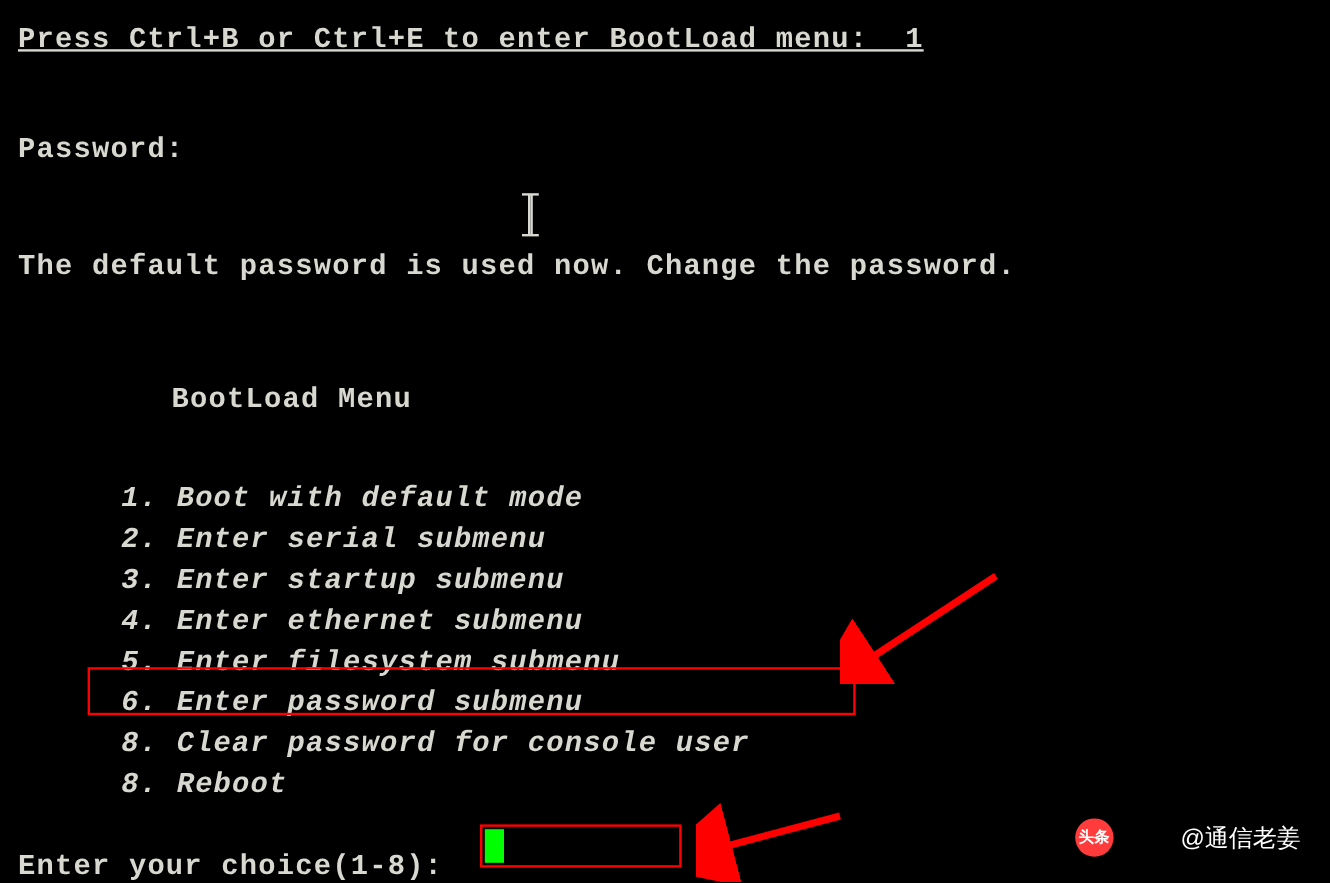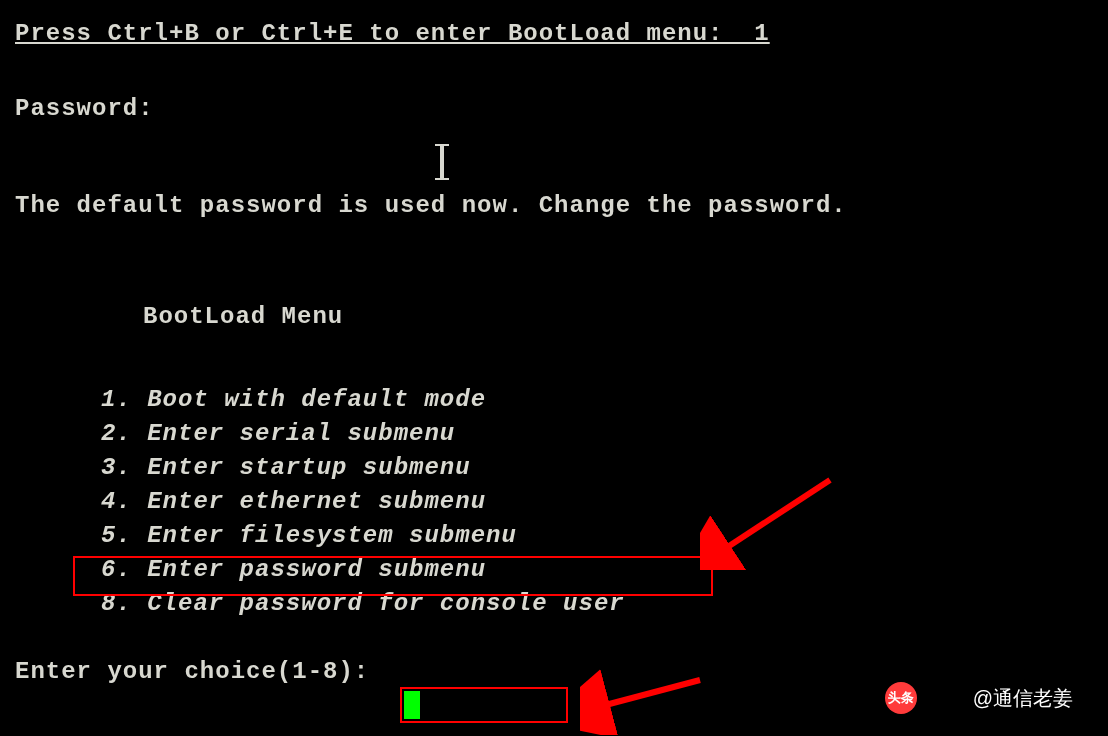--- a/index.html
+++ b/index.html
@@ -21,21 +21,21 @@
       letter-spacing: 1px;
     }
     .terminal-line {
       white-space: pre;
       line-height: 1.55;
     }
     .prompt-line {
       text-decoration: underline;
     }
     .password-line {
-      margin-top: 38px;
+      margin-top: 55px;
     }
     .cursor-line {
       margin-top: 16px;
       height: 40px;
       position: relative;
     }
     .text-cursor {
       position: absolute;
       left: 425px;
       top: 2px;
@@ -115,21 +115,21 @@
       pointer-events: none;
     }
     .arrow-2 {
       position: absolute;
       left: 580px;
       top: 665px;
       pointer-events: none;
     }
     .watermark {
       position: absolute;
-      right: 35px;
+      right: 24px;
       bottom: 22px;
       display: flex;
       align-items: center;
       gap: 8px;
       font-family: Arial, sans-serif;
       font-weight: normal;
       letter-spacing: 0;
     }
     .watermark-icon {
       width: 32px;
@@ -165,20 +165,21 @@
 <div class="terminal-line menu-title">BootLoad Menu</div>
 
 <div class="menu-items">
   <div class="menu-item">1. Boot with default mode</div>
   <div class="menu-item">2. Enter serial submenu</div>
   <div class="menu-item">3. Enter startup submenu</div>
   <div class="menu-item">4. Enter ethernet submenu</div>
   <div class="menu-item">5. Enter filesystem submenu</div>
   <div class="menu-item">6. Enter password submenu</div>
   <div class="menu-item">8. Clear password for console user</div>
+  <div class="menu-item">8. Reboot</div>
 </div>
 
 <div class="terminal-line choice-line">Enter your choice(1-8):</div>
 
 <div class="highlight-box-1"></div>
 <div class="highlight-box-2"></div>
 <div class="green-cursor"></div>
 
 <svg class="arrow-1" width="140" height="100">
   <defs>

